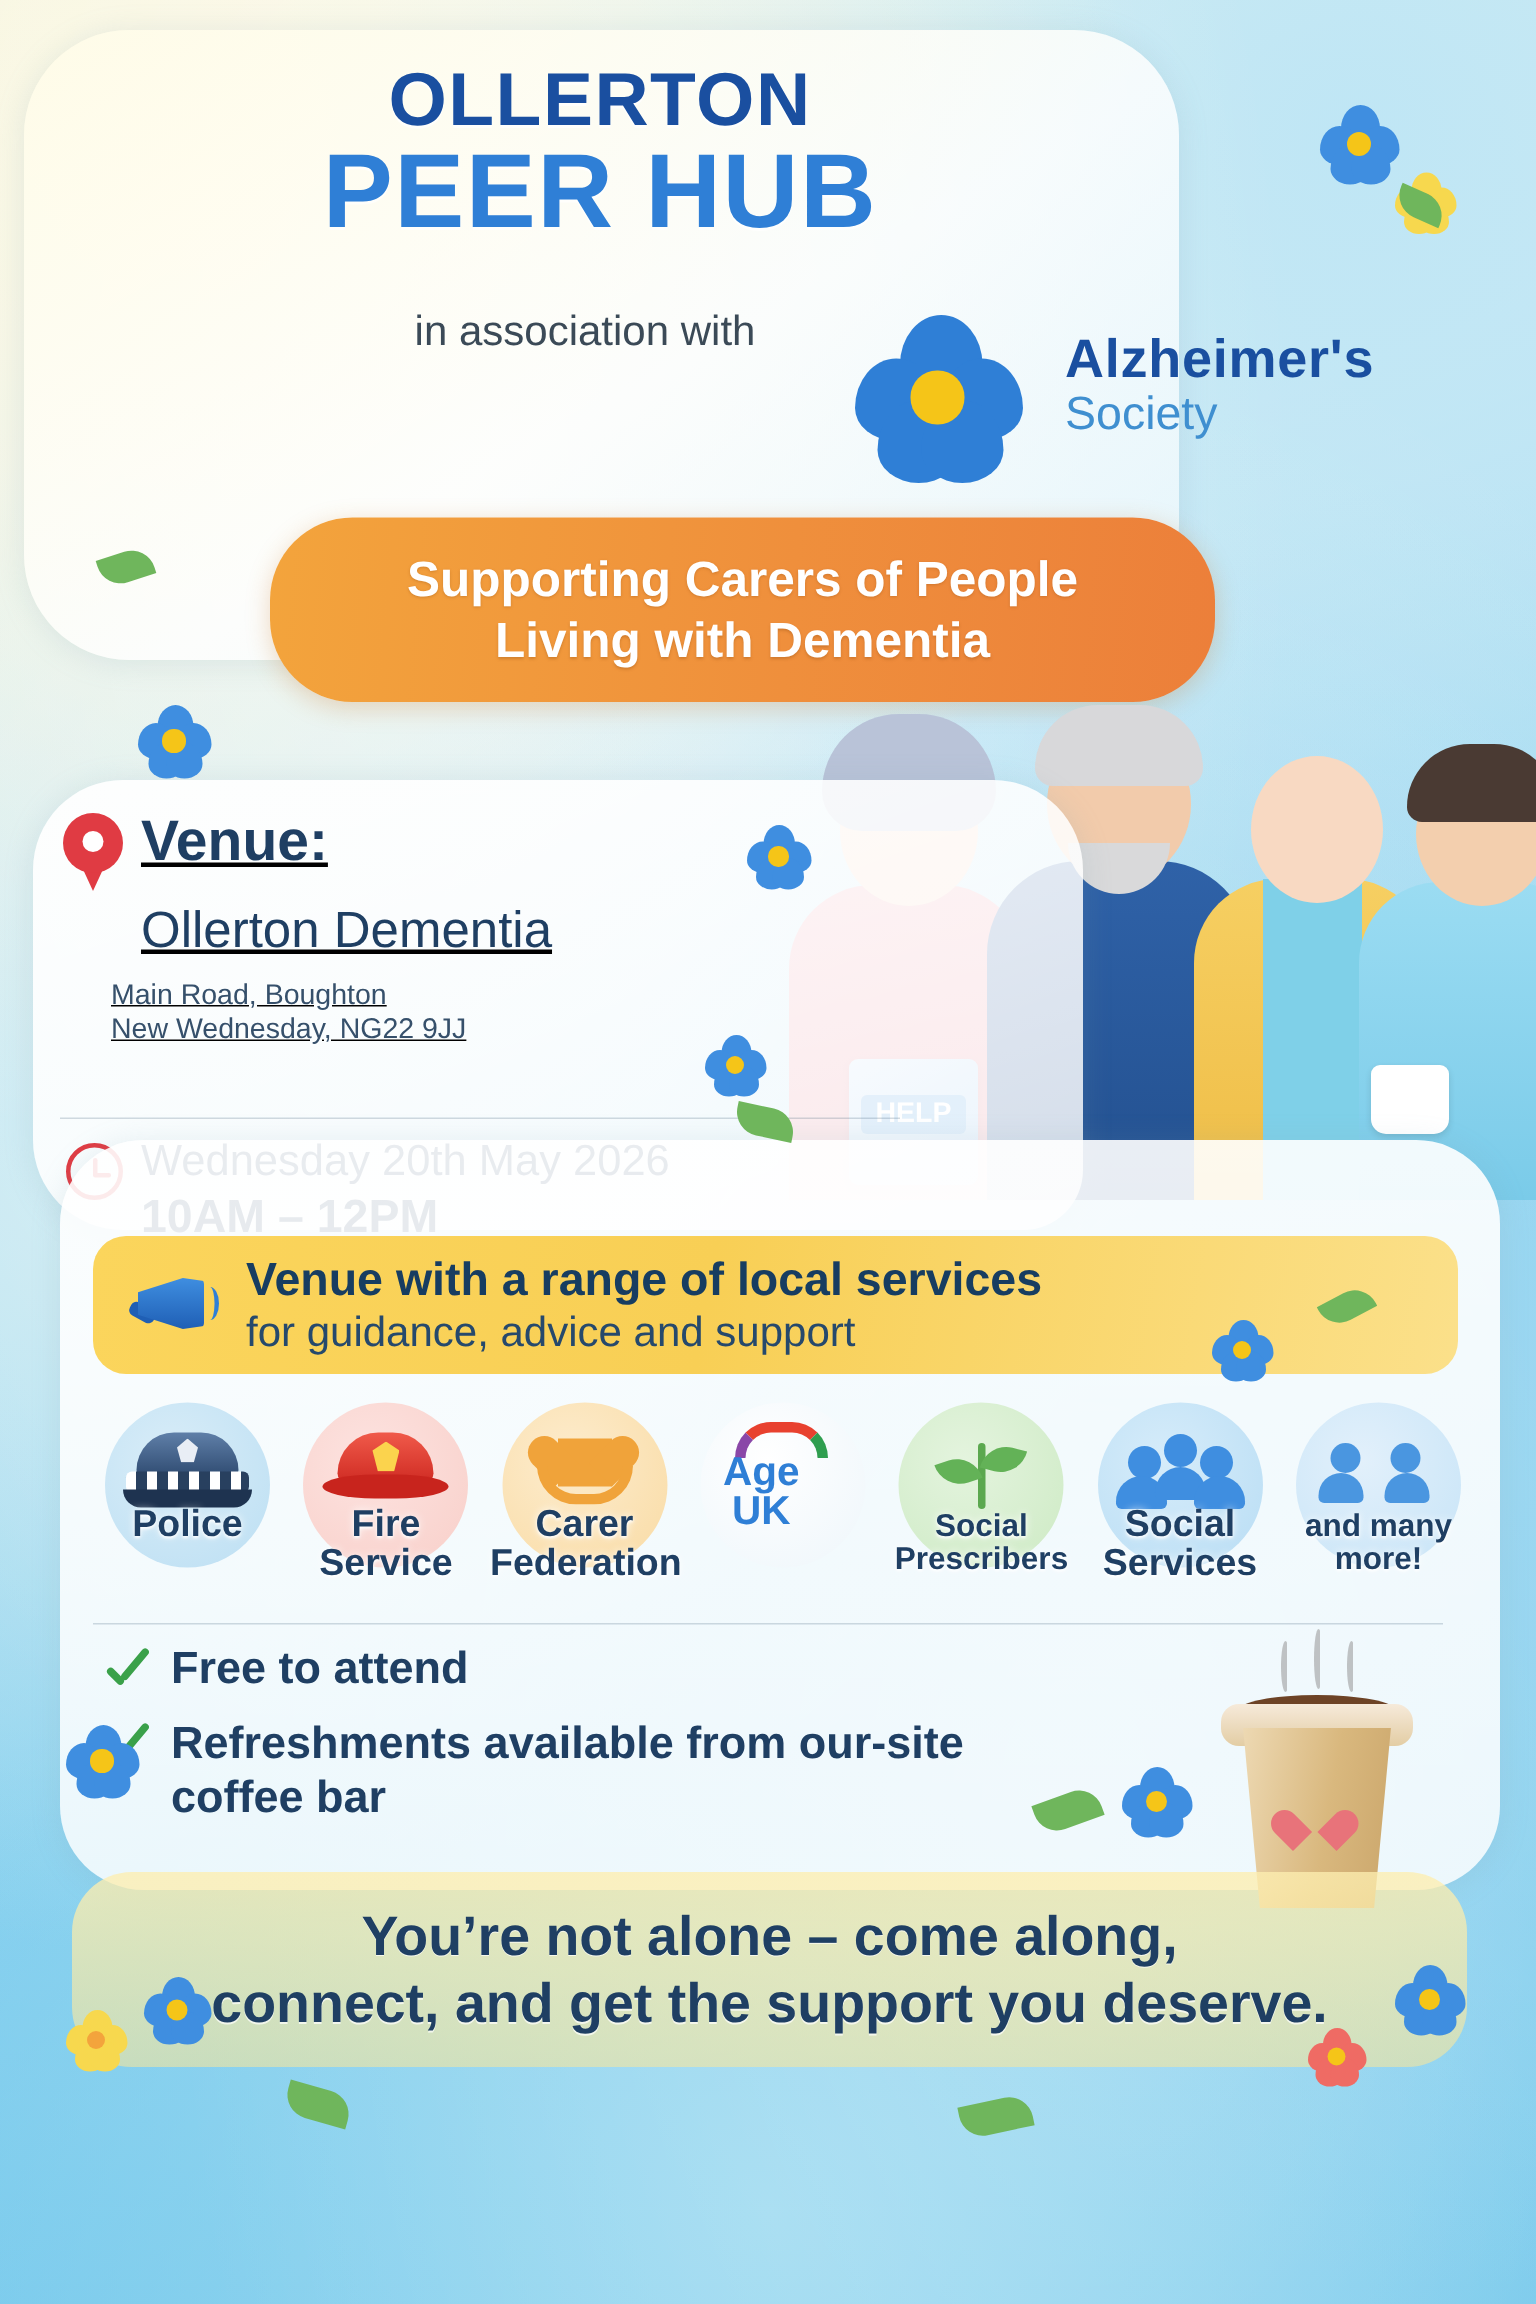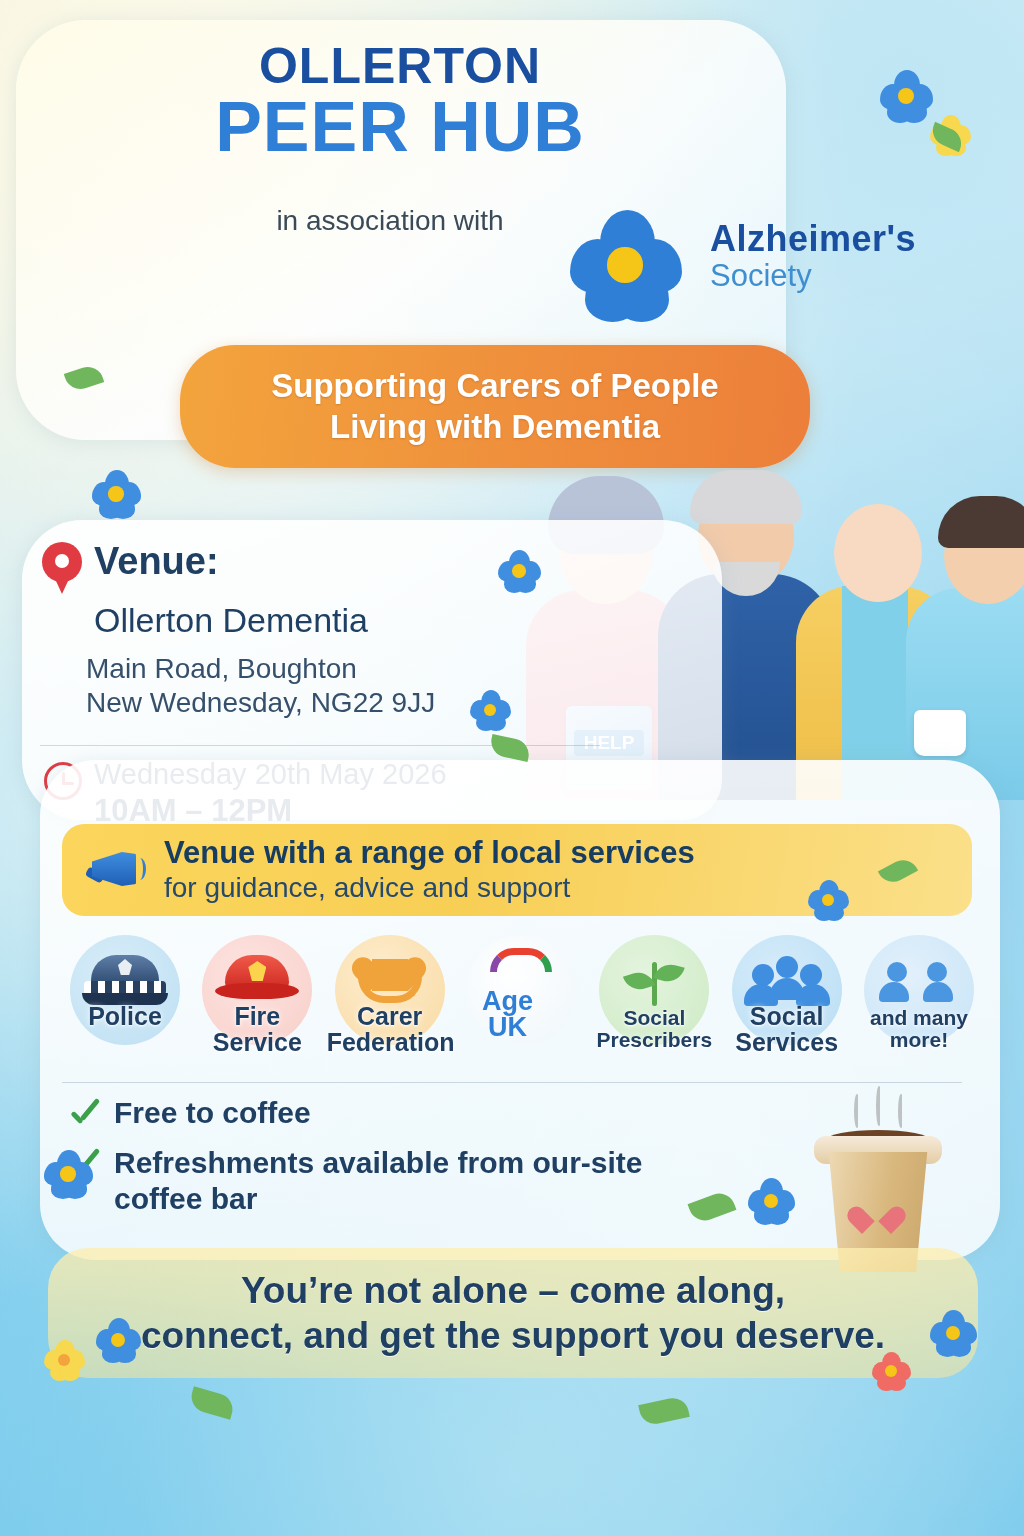--- a/index.html
+++ b/index.html
@@ -91,38 +91,38 @@
     box-shadow: 0 4px 16px rgba(200,120,40,.28);
     display: flex; align-items: center; justify-content: center;
     text-align: center;
   }
   #tagline-banner .tl {
     color: #fff; font-size: 33px; font-weight: bold; line-height: 1.22;
     text-shadow: 0 1px 2px rgba(150,80,20,.35);
   }
 
   
-  .venue-block { position: absolute; left: 42px; top: 540px; width: 470px; }
+  .venue-block { position: absolute; left: 42px; top: 540px; width: 470px; text-decoration: underline; }
   .venue-head { display: flex; align-items: flex-start; gap: 12px; }
   .pin { width: 40px; height: 54px; position: relative; flex: none; margin-top: 2px; }
   .pin .p-body {
     position: absolute; left: 0; top: 0; width: 40px; height: 40px;
     background: #e03b43; border-radius: 50% 50% 50% 50%;
   }
   .pin .p-tip {
     position: absolute; left: 8px; top: 26px; width: 24px; height: 26px;
     background: #e03b43; clip-path: polygon(50% 100%, 0 0, 100% 0);
   }
   .pin .p-hole {
     position: absolute; left: 13px; top: 12px; width: 14px; height: 14px;
     background: #fff; border-radius: 50%;
   }
   .venue-label { font-size: 38px; font-weight: bold; color: #1f3f63; }
   .venue-name { font-size: 34px; color: #1f3f63; line-height: 1.18; margin-top: 4px; margin-left: 52px; }
-  .venue-addr { font-size: 28px; color: #36506b; line-height: 1.22; margin-top: 12px; margin-left: 44px; }
+  .venue-addr { font-size: 19px; color: #36506b; line-height: 1.22; margin-top: 12px; margin-left: 32px; }
 
   .divider { position: absolute; height: 1px; background: rgba(60,90,120,.22); }
 
   
   .date-block { position: absolute; left: 44px; top: 758px; display: flex; align-items: flex-start; gap: 12px; }
   .clock { width: 38px; height: 38px; border: 3px solid #e03b43; border-radius: 50%; position: relative; flex: none; margin-top: 4px; }
   .clock::before { content:""; position:absolute; left:15px; top:7px; width:3px; height:13px; background:#e03b43; border-radius:2px; }
   .clock::after { content:""; position:absolute; left:16px; top:17px; width:11px; height:3px; background:#e03b43; border-radius:2px; transform-origin: left center; }
   .date-line { font-size: 29px; color: #1f3f63; }
   .time-line { font-size: 31px; font-weight: bold; color: #1f3f63; margin-top: 2px; }
@@ -193,21 +193,21 @@
   
   .carer { width: 76px; height: 56px; position: relative; margin-top: -14px; }
   .carer .heart { position: absolute; left: 20px; top: 4px; width: 36px; height: 32px; background: #f0a33a; }
   .carer .heart::before, .carer .heart::after { content:""; position:absolute; width:22px; height:32px; background:#f0a33a; border-radius: 22px 22px 0 0; top:0; }
   .carer .heart::before { left: -2px; transform: rotate(-45deg); transform-origin: 0 100%; }
   .carer .heart::after { left: 14px; transform: rotate(45deg); transform-origin: 100% 100%; }
   .carer .hands { position: absolute; left: 6px; top: 22px; width: 64px; height: 26px; border: 7px solid #f0a33a; border-top: none; border-radius: 0 0 34px 34px; }
   
   .ageuk { width: 92px; height: 70px; position: relative; margin-top: -10px; }
   .ageuk .ribbon { position: absolute; left: 14px; top: -2px; width: 62px; height: 24px; border-top: 7px solid #e8412f; border-left: 7px solid #8a47a8; border-right: 7px solid #2f9e4f; border-radius: 34px 34px 0 0; }
-  .ageuk .ag { position: absolute; left: 6px; top: 18px; font-size: 27px; font-weight: bold; color: #2f7fd6; line-height: .98; margin-top: 20px; }
+  .ageuk .ag { position: absolute; left: 6px; top: 18px; font-size: 27px; font-weight: bold; color: #2f7fd6; line-height: .98; }
   
   .plant { width: 62px; height: 60px; position: relative; margin-top: -12px; }
   .plant .stem { position: absolute; left: 29px; top: 8px; width: 5px; height: 44px; background: #5ba84f; border-radius: 3px; }
   .plant .lf { position: absolute; width: 28px; height: 18px; background: #63b257; border-radius: 0 18px 0 18px; }
   .plant .lf.l { left: 2px; top: 18px; transform: rotate(-18deg); }
   .plant .lf.r { left: 32px; top: 10px; transform: rotate(14deg) scaleX(-1); }
   
   .group { width: 86px; height: 52px; position: relative; margin-top: -16px; }
   .group .h { position: absolute; width: 22px; height: 22px; border-radius: 50%; background: #3f8ee0; }
   .group .b { position: absolute; width: 34px; height: 22px; border-radius: 18px 18px 4px 4px; background: #3f8ee0; }
@@ -471,21 +471,21 @@
         <span>and many</span><br><span>more!</span>
       </div>
     </div>
   </div>
 
   <div class="divider" style="left:62px; top:1082px; width:900px;"></div>
 
   <div class="checks">
     <div class="check-row">
       <div class="tick"></div>
-      <div class="check-text">Free to coffee</div>
+      <div class="check-text">Free to attend</div>
     </div>
     <div class="check-row">
       <div class="tick"></div>
       <div class="check-text">
         <span>Refreshments available from our-site</span><br><span>coffee bar</span>
       </div>
     </div>
   </div>
 
   <div id="coffee">

